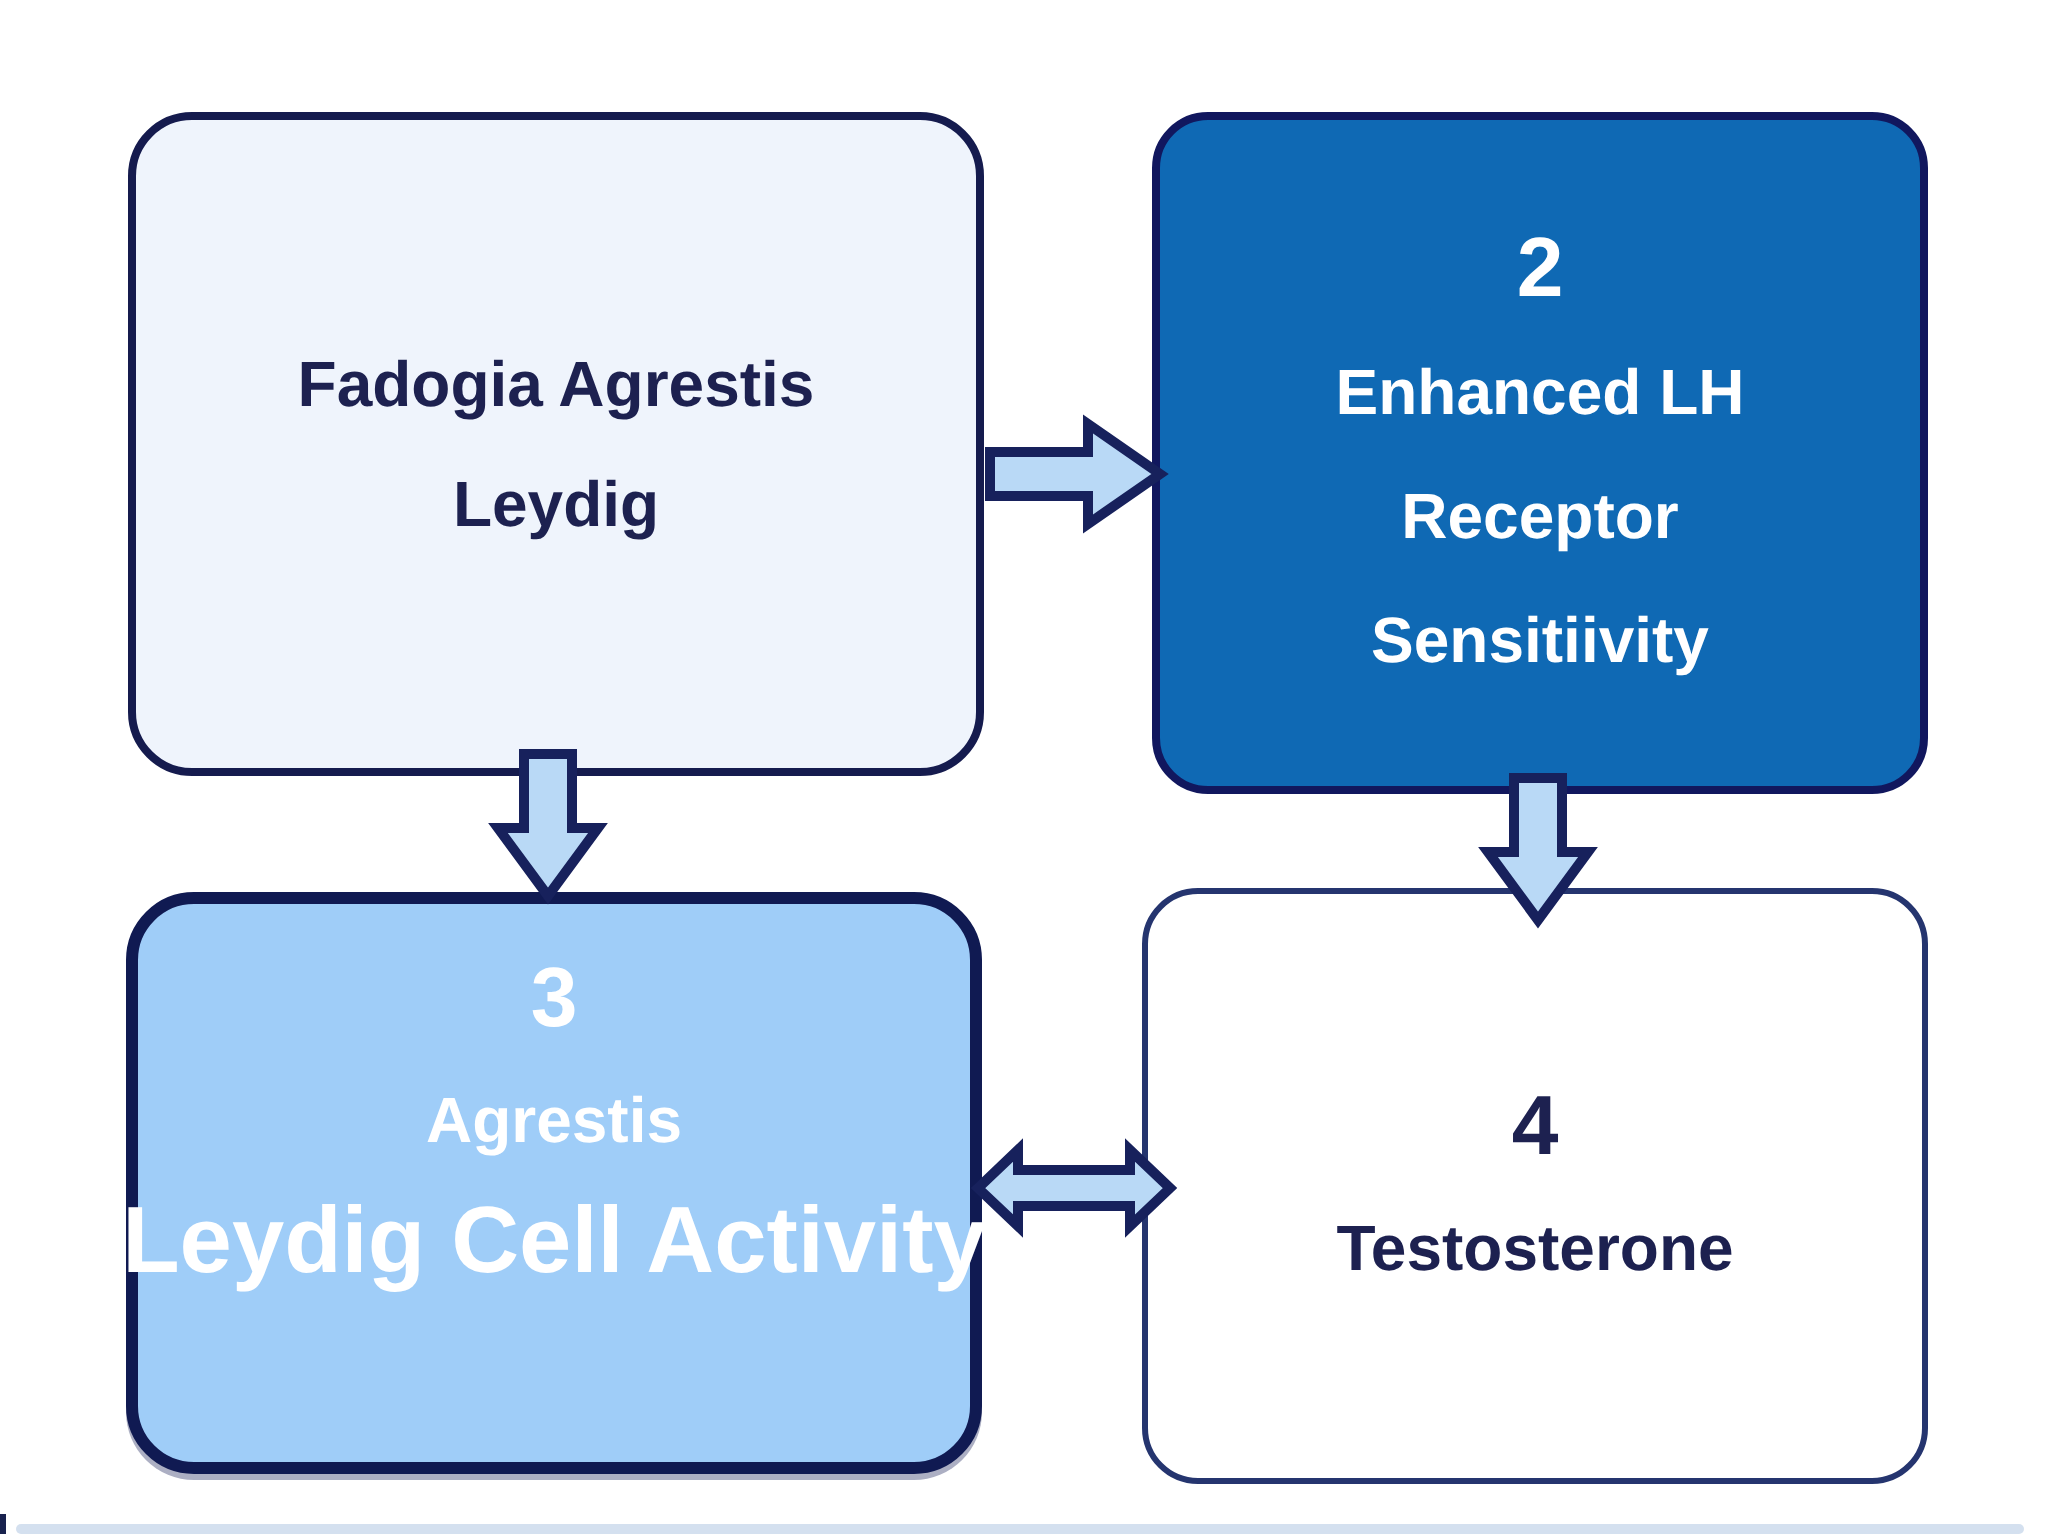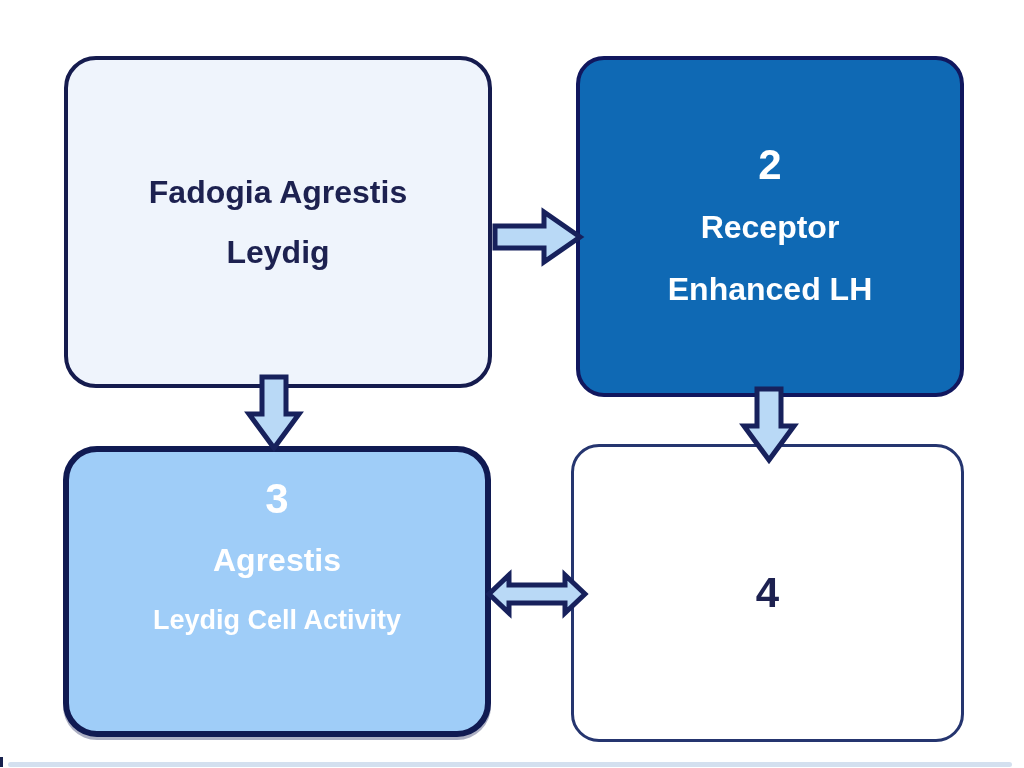--- a/index.html
+++ b/index.html
@@ -13,21 +13,21 @@
     text-align:center; border-radius:30px;
   }
   .box1 { left:64px;  top:56px;  width:428px; height:332px; background:#eff4fc; border:4px solid #151b4e; color:#1d2150; border-radius:32px; }
   .box2 { left:576px; top:56px;  width:388px; height:341px; background:#0f69b4; border:4px solid #11175e; color:#ffffff; border-radius:28px; }
   .box3 { left:63px;  top:446px; width:428px; height:291px; background:#9fcdf8; border:6px solid #101a52; color:#ffffff;
           justify-content:flex-start; padding-top:16px; border-radius:34px; box-shadow:0 3px 0 rgba(16,26,82,0.35); }
   .box4 { left:571px; top:444px; width:393px; height:298px; background:#ffffff; border:3px solid #25356f; color:#1d2150; border-radius:28px; }
   .line { font-size:32px; line-height:60px; white-space:nowrap; }
   .num  { font-size:42px; line-height:62px; }
   .box2 .line { line-height:62px; }
-  .box3 .line-small { font-size:27px; }
+  .box3 .line-small { font-size:47px; }
   .arrow { position:absolute; overflow:visible; }
   .arrow polygon { stroke:#17215c; stroke-width:5; stroke-linejoin:miter; }
   .arrow-right  { left:492px; top:206px; width:92px;  height:62px; }
   .arrow-down-a { left:246px; top:374px; width:56px;  height:78px; }
   .arrow-down-b { left:741px; top:386px; width:56px;  height:78px; }
   .arrow-double { left:486px; top:566px; width:102px; height:56px; }
   .bottom-strip { position:absolute; left:8px; top:762px; width:1004px; height:5px; background:#cfdded; border-radius:3px; opacity:0.9; }
   .edge-mark { position:absolute; left:0; top:757px; width:3px; height:10px; background:#18224e; }
 </style>
 </head>
@@ -35,32 +35,34 @@
 
 <div class="canvas">
 
   <div class="box box1">
     <div class="line">Fadogia Agrestis</div>
     <div class="line">Leydig</div>
   </div>
 
   <div class="box box2">
     <div class="num">2</div>
+    <div class="line">Enhanced LH</div>
     <div class="line">Receptor</div>
-    <div class="line">Enhanced LH</div>
+    <div class="line">Sensitiivity</div>
   </div>
 
   <div class="box box3">
     <div class="num">3</div>
     <div class="line">Agrestis</div>
     <div class="line line-small">Leydig Cell Activity</div>
   </div>
 
   <div class="box box4">
     <div class="num">4</div>
+    <div class="line">Testosterone</div>
   </div>
 
   <svg class="arrow arrow-right" viewBox="0 0 92 62">
     <polygon points="3,20 52,20 52,6 88,31 52,56 52,42 3,42" fill="#b9d9f6"></polygon>
   </svg>
 
   <svg class="arrow arrow-down-a" viewBox="0 0 56 78">
     <polygon points="16,3 40,3 40,40 53,40 28,74 3,40 16,40" fill="#b9d9f6"></polygon>
   </svg>
 

